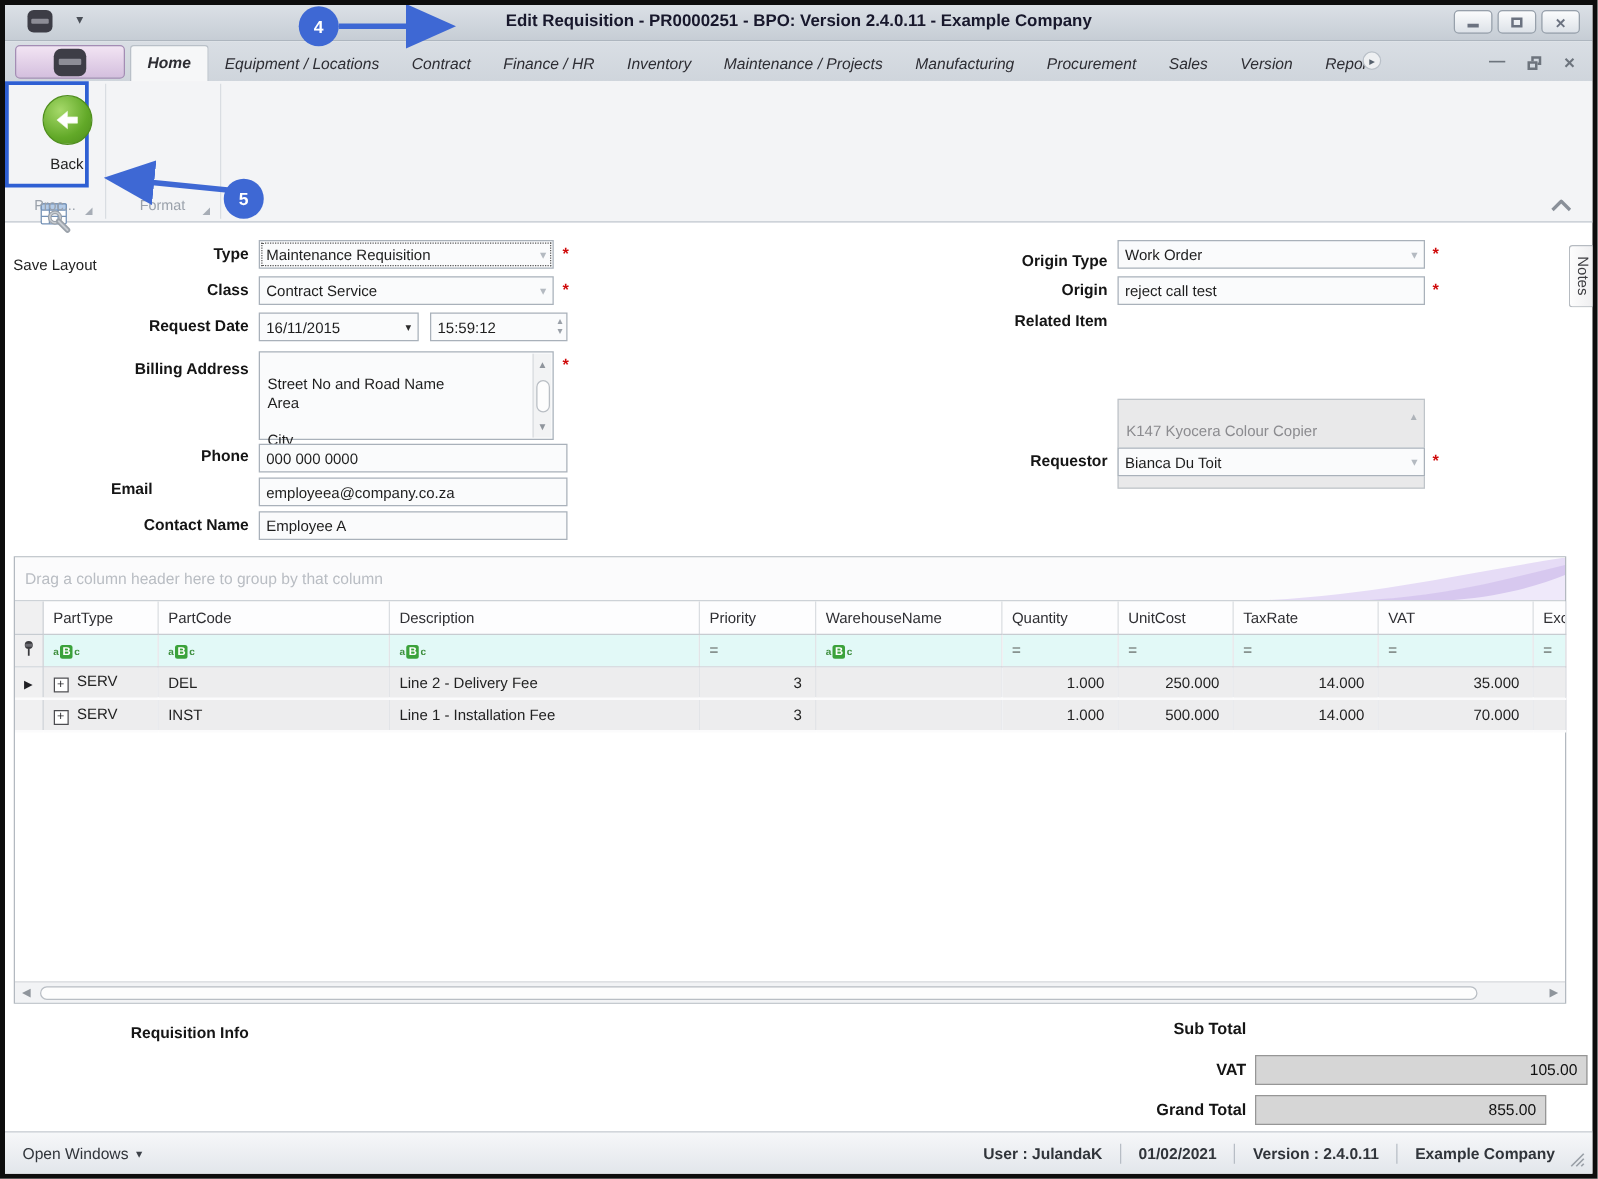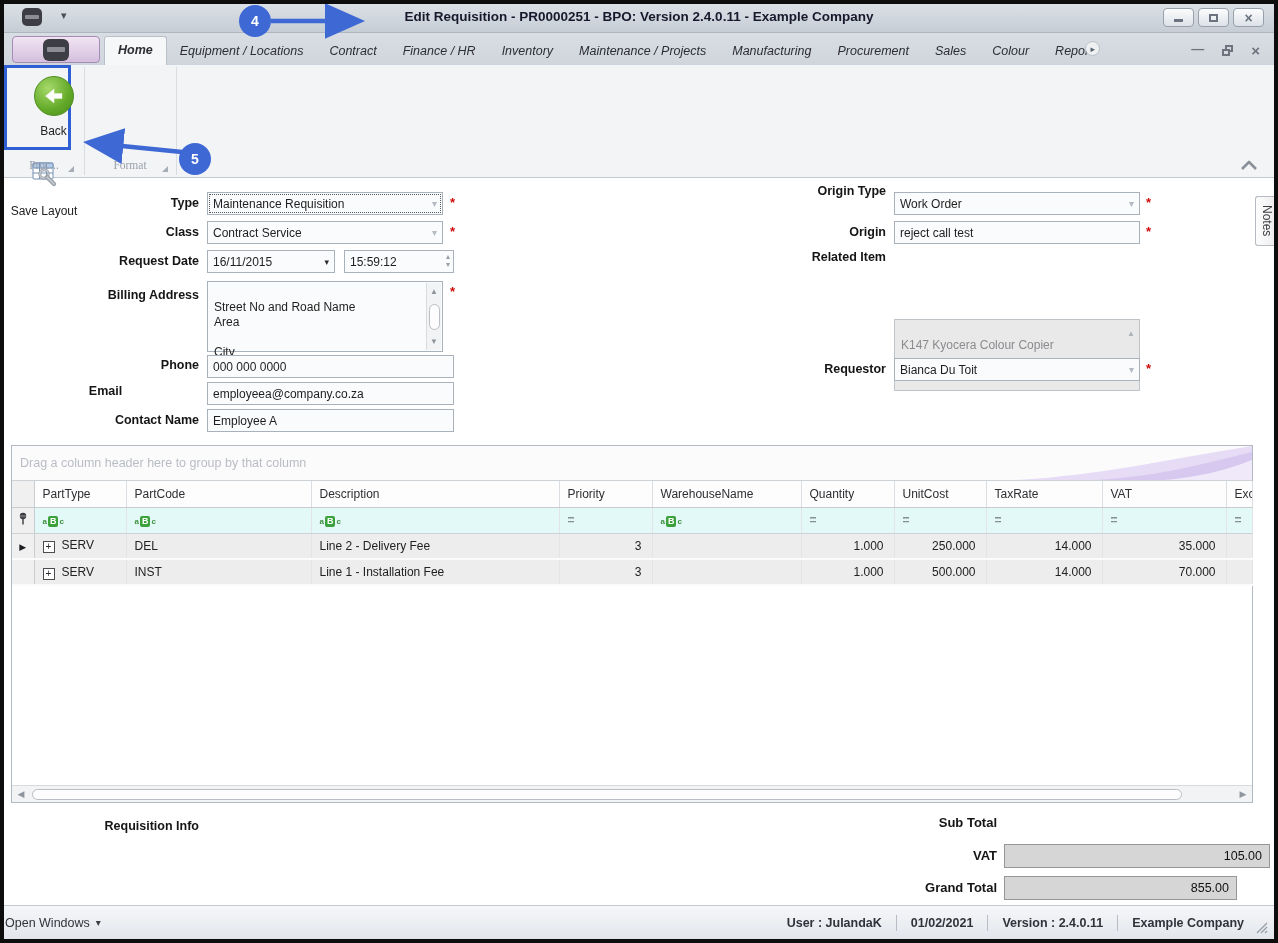--- a/index.html
+++ b/index.html
@@ -35,21 +35,21 @@
   .glyph-restore i:last-child { left:0; bottom:0; }
 
   
   .ribbon { left:0; top:61px; width:1270px; height:113px; background:#f3f4f6; border-bottom:1px solid #c2c8cf; }
   .group-sep { position:absolute; top:2px; height:108px; width:1px; background:#d9dde2; }
   .backbtn { left:7px; top:2px; width:67px; height:85px; border:3px solid #2e5fd3; background:#f3f4f6; display:flex; flex-direction:column; align-items:center; justify-content:flex-start; padding-top:8px;padding-left:32px; }
   .back-icon { width:40px; height:40px; border-radius:50%; background:radial-gradient(circle at 35% 30%, #a6d96a, #62a928 60%, #4c8c1c); border:1px solid #4f8e1e; display:flex; align-items:center; justify-content:center; }
   .btn-label { font-size:12px; color:#222; margin-top:8px; }
   .savelayoutbtn { left:86px; top:2px; width:80px; height:85px; display:flex; flex-direction:column; align-items:center; padding-top:10px; }
   .savelayoutbtn .btn-label { margin-top:10px; }
-  .group-captions { position:absolute; left:0; top:87px; width:1102px; height:26px;font-family:Liberation Serif, serif; }
+  .group-captions { position:absolute; left:0; top:87px; width:1102px; height:26px; }
   .gcap { position:absolute; top:0; height:26px; display:flex; align-items:center; justify-content:center; color:#9aa1ab; font-size:11.5px; }
   .launcher { position:absolute; bottom:6px; width:0; height:0; border-left:6px solid transparent; border-bottom:6px solid #a7adb6; }
   .collapse-chevron { position:absolute; right:16px; top:92px; }
 
   
   .flabel { font-weight:bold; font-size:12.5px; color:#151515; text-align:right; }
   .field { background:#fafbfc; border:1px solid #a9b1ba; font-size:12px; color:#1e1e1e; display:flex; align-items:center; padding:0 5px; overflow:hidden; }
   .field .fval { flex:1; white-space:nowrap; overflow:hidden; }
   .carrow { color:#b4bac1; font-size:10px; padding-left:4px; }
   .req { color:#cf0a0a; font-weight:bold; font-size:13px; }
@@ -87,21 +87,21 @@
   .hscroll { position:absolute; left:0; bottom:0; width:1240px; height:17px; background:#f2f3f5; border-top:1px solid #d7dade; display:flex; align-items:center; }
   .hs-btn { width:18px; color:#8f959c; font-size:9px; text-align:center; }
   .hs-thumb { height:11px; width:1150px; background:#fdfdfd; border:1px solid #b9bec4; border-radius:6px; margin-left:2px; }
   .hs-spacer { flex:1; }
 
   
   .total-field { background:#d6d6d6; border:1px solid #969696; font-size:12.5px; color:#111; display:flex; align-items:center; justify-content:flex-end; padding:0 7px; }
 
   
   .statusbar { left:0; top:901px; width:1270px; height:34px; background:linear-gradient(#f6f7f9,#e2e6eb); border-top:1px solid #c3c9d0; display:flex; align-items:center; font-size:12.5px; color:#30343a; }
-  .sb-left { padding-left:1px; display:flex; align-items:center; gap:6px; }
+  .sb-left { padding-left:14px; display:flex; align-items:center; gap:6px; }
   .sb-right { margin-left:auto; display:flex; align-items:center; height:100%; padding-right:16px;font-weight:bold; }
   .sb-item { padding:0 14px; white-space:nowrap; }
   .sb-sep { width:1px; height:16px; background:#b7bdc5; }
   .grip { position:absolute; right:6px; bottom:5px; }
 
   
   .overlay { left:0; top:0; width:1278px; height:943px; pointer-events:none; z-index:60; }
 </style>
 </head>
 <body>
@@ -134,21 +134,21 @@
     <div class="abs tabs">
       <span class="tab active">Home</span>
       <span class="tab">Equipment / Locations</span>
       <span class="tab">Contract</span>
       <span class="tab">Finance / HR</span>
       <span class="tab">Inventory</span>
       <span class="tab">Maintenance / Projects</span>
       <span class="tab">Manufacturing</span>
       <span class="tab">Procurement</span>
       <span class="tab">Sales</span>
-      <span class="tab">Colour</span>
+      <span class="tab">Version</span>
       <span class="tab" style="padding-right:2px;">Repor</span>
       <span class="tab-scroll">▸</span>
     </div>
     <div class="abs mdibtns">
       <span style="margin-top:-4px;">—</span>
       <span class="glyph-restore">
           <i></i>
           <i></i>
         </span>
       <span style="font-size:15px;">×</span>
@@ -252,21 +252,21 @@
   <div class="abs flabel" style="left:8px; top:380px; width:187px;text-align:center;">Email</div>
   <div class="abs field" style="left:203px; top:378px; width:247px; height:23px;">
     <span class="fval">employeea@company.co.za</span>
   </div>
 
   <div class="abs flabel" style="left:8px; top:409px; width:187px;">Contact Name</div>
   <div class="abs field" style="left:203px; top:405px; width:247px; height:23px;">
     <span class="fval">Employee A</span>
   </div>
 
-  <div class="abs flabel" style="left:700px; top:180px; width:182px;">Origin Type</div>
+  <div class="abs flabel" style="left:700px; top:198px; width:182px;">Origin Type</div>
   <div class="abs field" style="left:890px; top:188px; width:246px; height:23px;">
     <span class="fval">Work Order</span>
     <span class="carrow">▾</span>
   </div>
   <span class="abs req" style="left:1142px; top:191px;">*</span>
 
   <div class="abs flabel" style="left:700px; top:221px; width:182px;">Origin</div>
   <div class="abs field" style="left:890px; top:217px; width:246px; height:23px;">
     <span class="fval">reject call test</span>
   </div>

